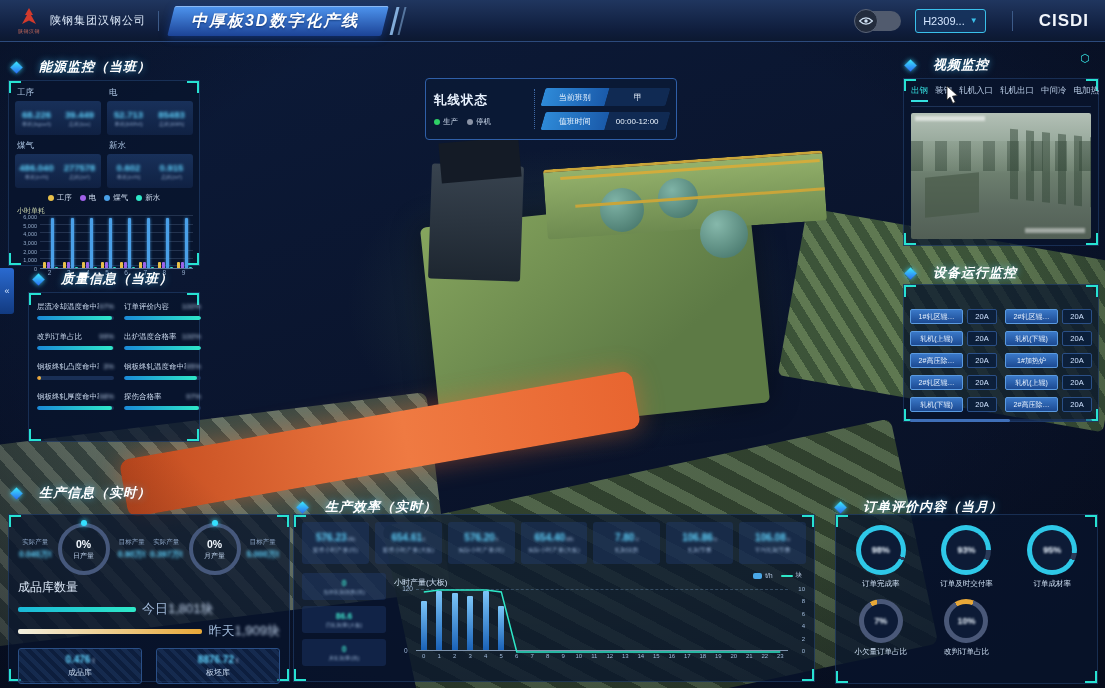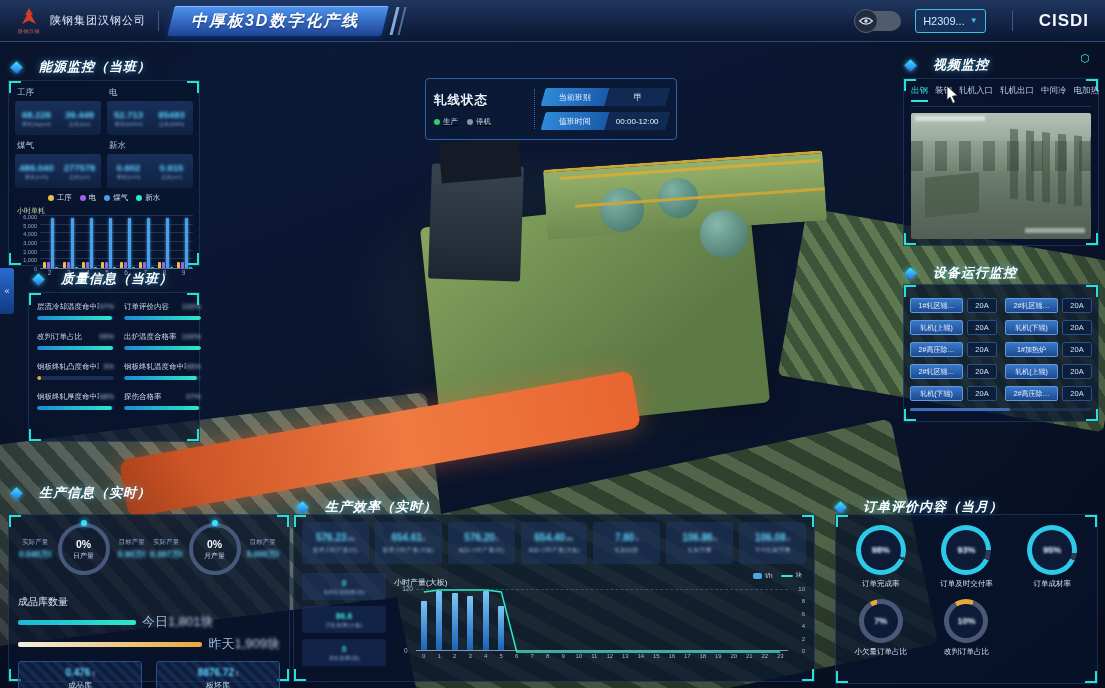--- a/index.html
+++ b/index.html
@@ -80,21 +80,21 @@
   .q-body{left:28px;top:292px;width:172px;height:150px;padding:9px 8px 5px;}
   .q-grid{display:grid;grid-template-columns:1fr 1fr;gap:12px 10px;}
   .q-top{display:flex;align-items:baseline;}
   .q-lab{font-size:7.5px;color:#cddcf0;white-space:nowrap;overflow:hidden;max-width:62px;}
   .q-val{margin-left:auto;font-size:7.5px;color:#aec2dd;}
   .q-trk{margin-top:4px;height:4px;border-radius:2px;background:rgba(40,70,120,.55);overflow:hidden;}
   .q-fill{height:100%;border-radius:2px;background:linear-gradient(90deg,#1a8ad8,#2ee8c8);}
   .q-fill.orange{background:linear-gradient(90deg,#e8902a,#f0c04a);}
   
   .ls{left:425px;top:78px;width:252px;height:62px;z-index:10;position:absolute;background:rgba(10,26,54,.8);border:1px solid #2f5fa8;border-radius:4px;display:flex;align-items:center;padding:6px 8px;}
-  .ls-left{width:92px;text-decoration:underline;}
+  .ls-left{width:92px;}
   .ls-t{font-size:12.5px;font-weight:bold;color:#eaf3ff;letter-spacing:1px;}
   .ls-lg{display:flex;gap:9px;margin-top:8px;}
   .ls-div{width:0;height:40px;border-left:1px dotted #3f6aa8;margin:0 8px;}
   .ls-fields{flex:1;display:flex;flex-direction:column;gap:6px;}
   .ls-row{height:18px;display:flex;transform:skewX(-16deg);border-radius:2px;overflow:hidden;}
   .ls-k{width:64px;background:linear-gradient(90deg,#2e8ad8,#1a5aaa);display:flex;align-items:center;justify-content:center;}
   .ls-v{flex:1;background:rgba(18,46,88,.85);display:flex;align-items:center;justify-content:center;}
   .ls-row span{transform:skewX(16deg);font-size:8px;color:#eaf4ff;}
   
   .vd-body{left:903px;top:78px;width:196px;height:168px;padding:6px 7px;}
@@ -105,39 +105,39 @@
     background:linear-gradient(180deg,#b3c0b6 0%,#9aab9e 22%,#72856ف 45%,#6d7f6f 45%,#5c6b60 75%,#525f55 100%);
     background:linear-gradient(180deg,#b3c0b6 0%,#9aab9e 22%,#6d7f6f 48%,#5c6b60 75%,#525f55 100%);}
   .vd-frame i{position:absolute;display:block;}
   .vf1{left:0;top:28px;width:100%;height:30px;background:repeating-linear-gradient(90deg,rgba(40,60,45,.4) 0 12px,rgba(120,140,120,.25) 12px 24px);}
   .vf2{left:55%;top:20px;width:45%;height:70px;background:repeating-linear-gradient(90deg,rgba(50,70,55,.5) 0 8px,transparent 8px 16px);transform:skewY(6deg);}
   .vf3{left:8%;top:62px;width:30%;height:40px;background:rgba(70,88,70,.65);transform:skewY(-6deg);}
   .vf4{left:4px;top:3px;width:70px;height:5px;background:rgba(255,255,255,.55);filter:blur(1px);}
   .vf5{right:6px;bottom:6px;width:60px;height:5px;background:rgba(255,255,255,.45);filter:blur(1px);}
   .cube-ic{position:absolute;left:1080px;top:52px;z-index:12;color:#35e0e0;font-size:11px;cursor:pointer;}
   
-  .eq-body{left:903px;top:284px;width:196px;height:138px;padding:13px 6px 5px;}
+  .eq-body{left:903px;top:284px;width:196px;height:138px;padding:24px 6px 5px;}
   .eq-grid{display:grid;grid-template-columns:1fr 1fr;gap:7px 8px;}
   .eq-it{display:flex;gap:4px;}
   .eq-chip{flex:1;height:15px;background:linear-gradient(180deg,#3a78c8,#1c4a92);border:1px solid #5a9ae0;border-radius:2px;color:#eaf3ff;font-size:7px;display:flex;align-items:center;justify-content:center;white-space:nowrap;overflow:hidden;cursor:pointer;}
   .eq-val{width:30px;height:15px;background:rgba(10,30,60,.85);border:1px solid #2a4f86;border-radius:2px;color:#cfe2ff;font-size:7.5px;display:flex;align-items:center;justify-content:center;}
   .eq-sb{margin-top:7px;height:3px;background:rgba(30,60,110,.6);border-radius:2px;position:relative;}
   .eq-th{position:absolute;left:0;top:0;height:3px;width:55%;background:#3f6fb8;border-radius:2px;cursor:pointer;}
   
   .pr-body{left:8px;top:514px;width:282px;height:168px;padding:8px 9px 6px;}
   .gauges{display:flex;justify-content:space-between;}
   .g-grp{display:flex;align-items:center;gap:5px;width:132px;}
   .g-col{flex:1;text-align:center;}
   .g-lab{font-size:6.5px;color:#8fa8c8;}
   .g-val{font-size:8.5px;font-weight:bold;color:#5fd4ff;margin-top:2px;}
   .ring{width:52px;height:52px;border-radius:50%;border:4px solid #46587c;position:relative;display:flex;flex-direction:column;align-items:center;justify-content:center;flex:none;}
   .ring .dot{position:absolute;top:-7px;left:50%;margin-left:-3px;width:6px;height:6px;border-radius:50%;background:#35e0ff;box-shadow:0 0 5px #35e0ff;}
   .ring .pc{font-size:10.5px;font-weight:bold;color:#f2f8ff;}
   .ring .nm{font-size:7px;color:#bcd0ea;margin-top:1px;}
-  .inv-t{font-size:10px;color:#dce8f8;margin:20px 0 4px;}
+  .inv-t{font-size:12px;color:#dce8f8;margin:4px 0 4px;}
   .inv-row{display:flex;align-items:center;gap:6px;margin:4px 0;}
   .inv-bar{height:5px;border-radius:2px;}
   .inv-txt{font-size:13px;color:#9fb8d8;white-space:nowrap;}
   .inv-txt .n{color:#c4d6ee;}
   .stores{display:flex;gap:14px;margin-top:8px;}
   .store{flex:1;height:36px;border:1px solid #2a4f86;border-radius:3px;background:rgba(18,40,78,.55);background-image:repeating-linear-gradient(45deg,rgba(80,130,200,.12) 0 4px,transparent 4px 8px);display:flex;flex-direction:column;align-items:center;justify-content:center;}
   .store .v{font-size:10px;font-weight:bold;color:#5fd4ff;}
   .store .v em{font-style:normal;font-size:6.5px;color:#8fa8c8;margin-left:2px;}
   .store .l{font-size:8px;color:#c8daf0;margin-top:2px;}
   

